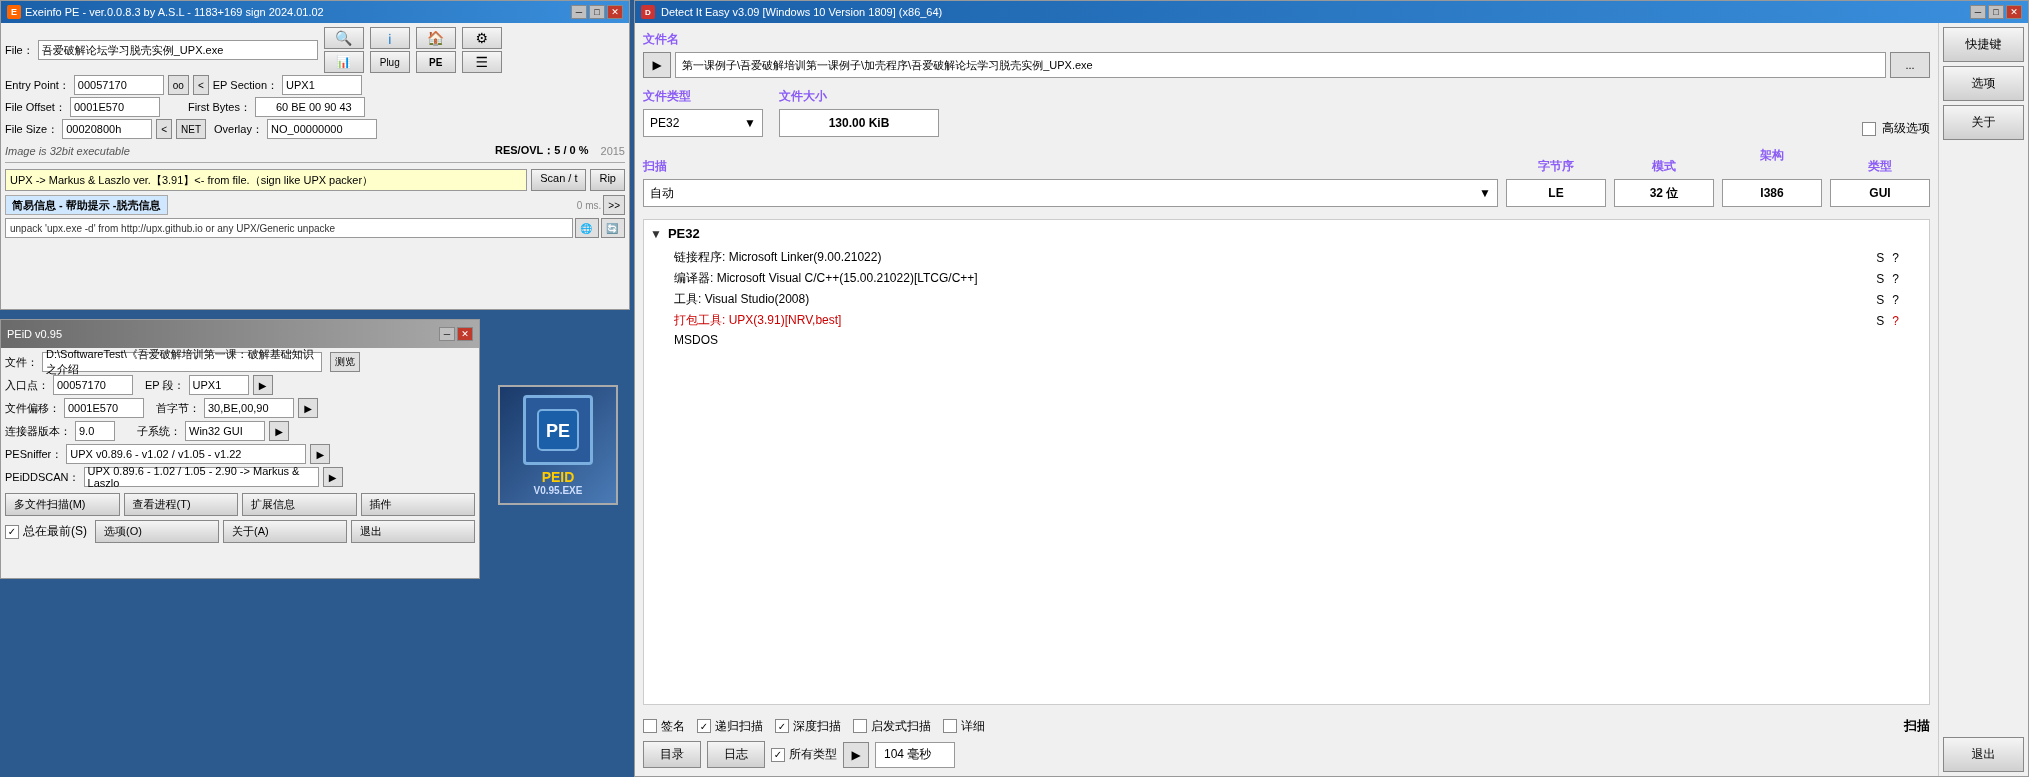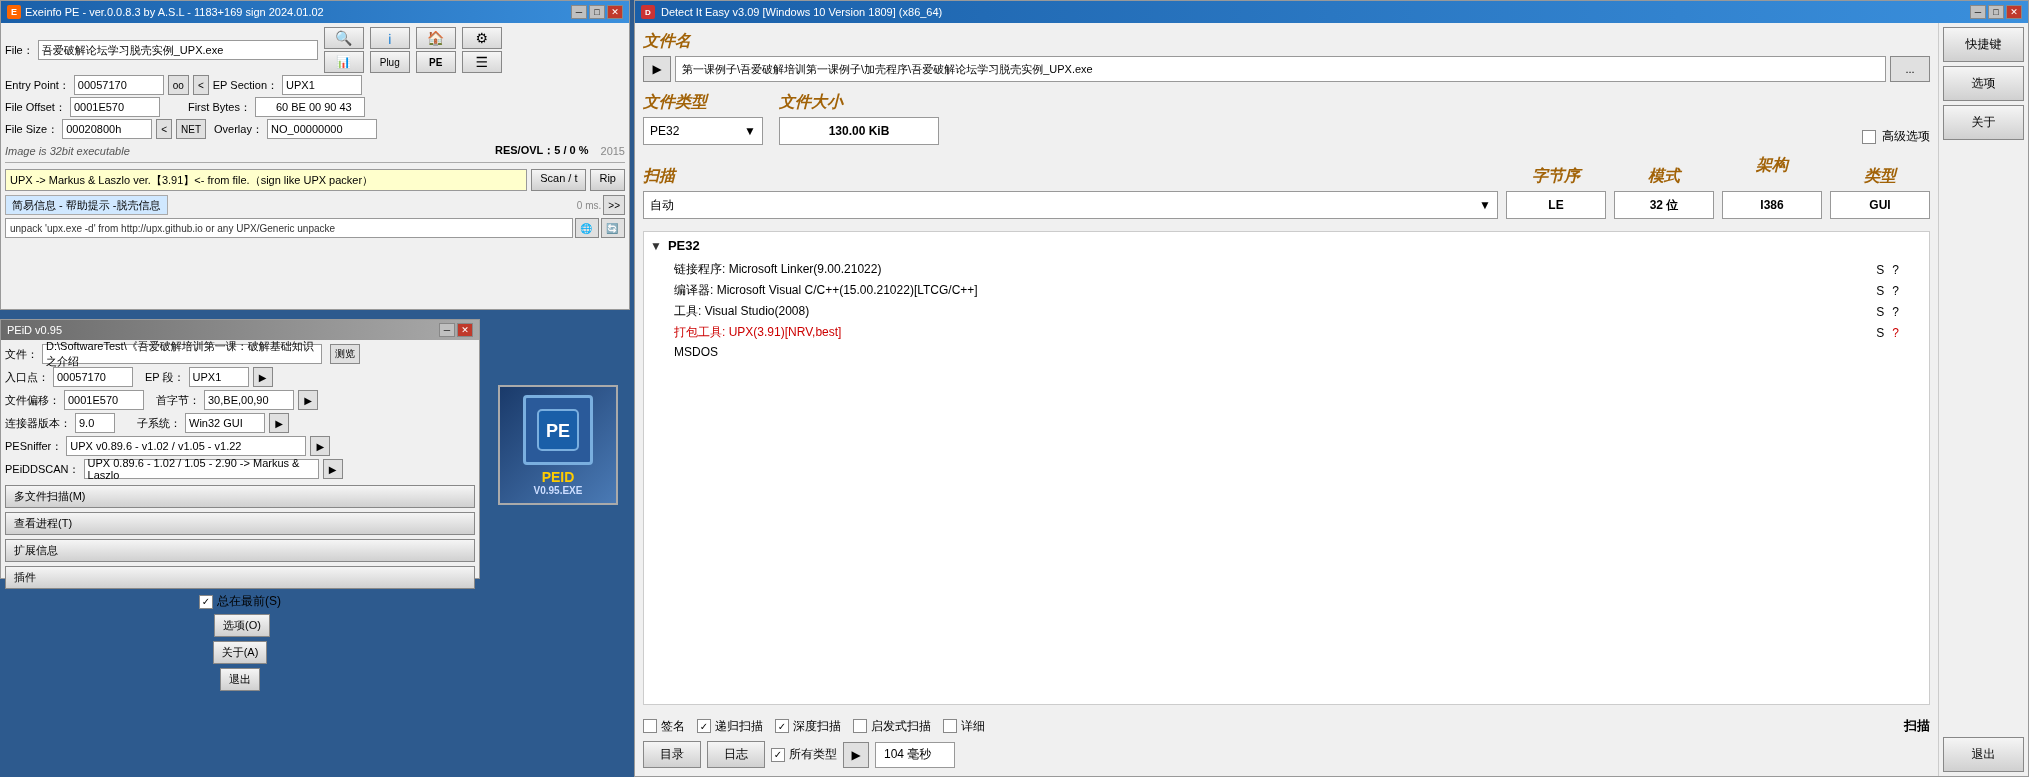--- a/index.html
+++ b/index.html
@@ -176,20 +176,21 @@
     }
 
     .info-bar {
       background: #d0e8ff;
       border: 1px solid #aaa;
       padding: 2px 4px;
       font-size: 11px;
       height: 20px;
       display: flex;
       align-items: center;
+      font-weight: bold;
     }
 
     .info-bar-url {
       background: white;
       border: 1px solid #999;
       padding: 2px 4px;
       font-size: 10px;
       height: 20px;
       flex: 1;
       display: flex;
@@ -254,21 +255,20 @@
       align-items: center;
       justify-content: center;
       cursor: pointer;
       font-size: 10px;
     }
 
     .peid-bottom-row {
       display: flex;
       gap: 4px;
       margin-top: 2px;
-      flex-direction: column;
     }
 
     .peid-bottom-btn {
       background: linear-gradient(to bottom, #f5f5f5, #d0d0d0);
       border: 1px solid #888;
       padding: 3px 8px;
       font-size: 11px;
       cursor: pointer;
       flex: 1;
     }
@@ -359,25 +359,24 @@
 
     .die-content {
       flex: 1;
       padding: 8px;
       display: flex;
       flex-direction: column;
       gap: 6px;
     }
 
     .die-section-label {
-      font-size: 16px;
+      font-size: 12px;
       font-weight: bold;
-      color: #a16207;
+      color: #8b5cf6;
       margin-bottom: 2px;
-      font-style: italic;
     }
 
     .die-file-row {
       display: flex;
       align-items: center;
       gap: 4px;
     }
 
     .die-nav-btn {
       background: #e0e0e0;

